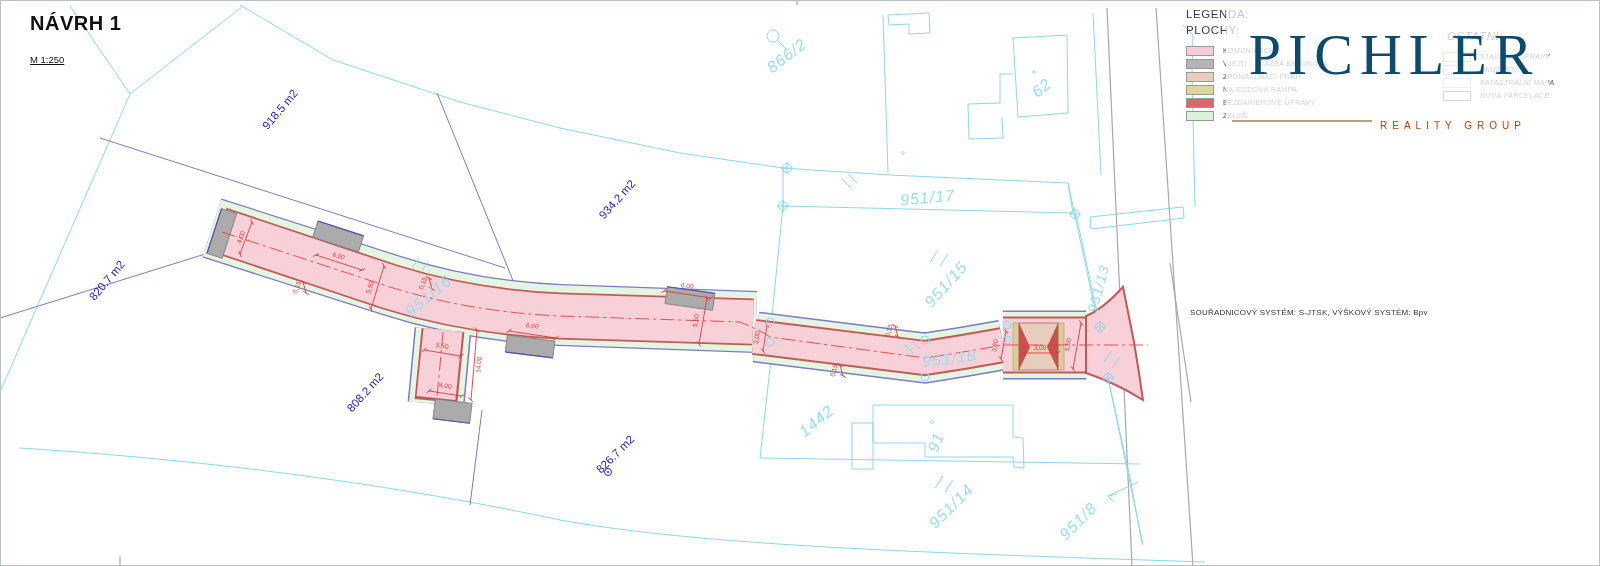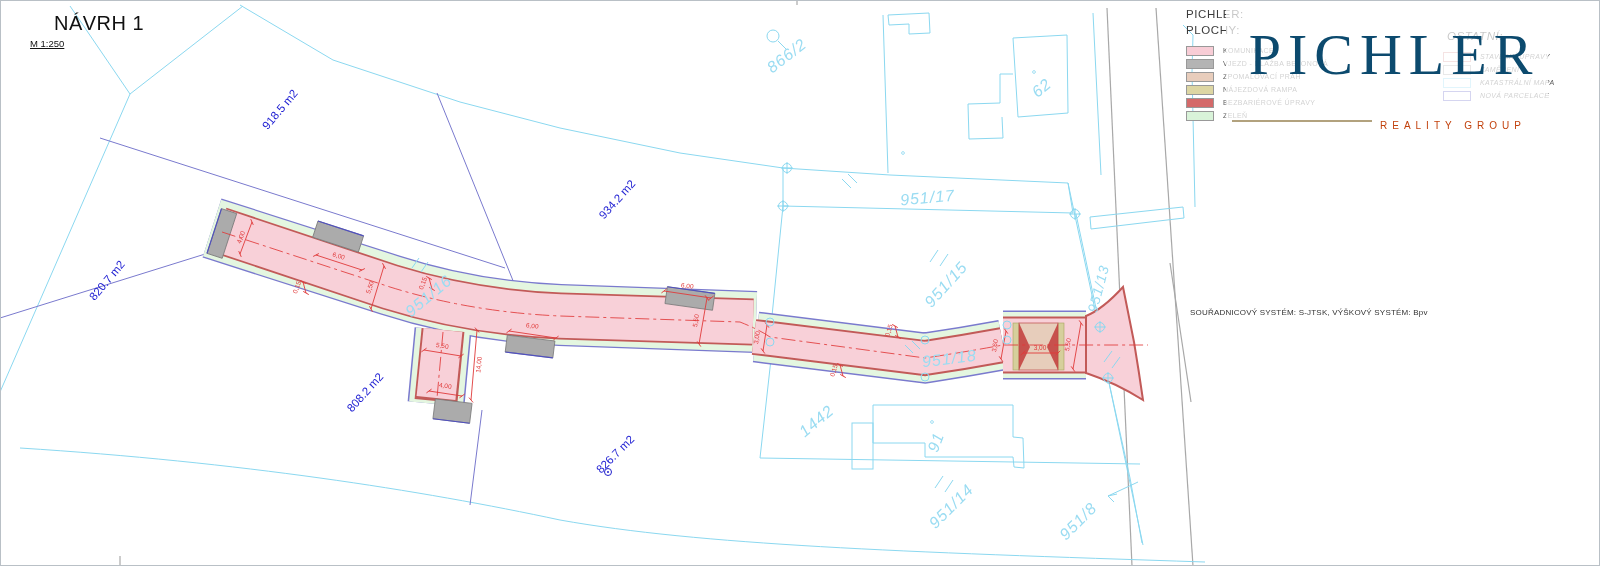--- a/index.html
+++ b/index.html
@@ -25,22 +25,22 @@
   .dimt{fill:var(--c-red);font:6.5px "Liberation Sans",sans-serif;}
   .drv{fill:var(--c-gray);stroke:#7a7a7a;stroke-width:.8;}
   .drvl{stroke:var(--c-blueLine);stroke-width:1.2;fill:none;}
   .circ{stroke:var(--c-cyan);fill:none;stroke-width:1;}
   .bump-tan{fill:var(--c-tan);stroke:var(--c-pinkEdge);stroke-width:.8;}
   .bump-olive{fill:var(--c-olive);stroke:#a8a25f;stroke-width:.6;}
   .bump-red{fill:var(--c-wedge);opacity:.9;}
 
   
   .hdr{position:absolute;left:30px;top:12px;z-index:2;color:#111;}
-  .hdr .t{font-size:20px;font-weight:400;letter-spacing:.5px;margin-left:24px;}
-  .hdr .s{font-size:9.5px;margin-top:3px;text-decoration:underline;}
+  .hdr .t{font-size:20px;font-weight:700;letter-spacing:.5px;}
+  .hdr .s{font-size:9.5px;margin-top:19px;text-decoration:underline;}
   .legend{position:absolute;left:1186px;top:8px;z-index:2;color:#3c3c3c;}
   .lg-title{font-size:11.5px;letter-spacing:.6px;font-weight:500;}
   .lg-sub{font-size:11.5px;letter-spacing:.6px;font-weight:500;margin-top:4px;}
   .lg-rows{margin-top:8px;}
   .lg-row{display:flex;align-items:center;height:13px;}
   .sw{width:26px;height:8px;border:1px solid #999;margin-right:9px;flex:0 0 auto;}
   .sw.outline{background:#fff;border-width:1.4px;}
   .lg-label{font-size:7px;letter-spacing:.4px;color:#5a5a5a;white-space:nowrap;}
   .legend-ost{position:absolute;left:1443px;top:30px;z-index:2;color:#3c3c3c;font-style:italic;}
   .legend-ost .lg-title{margin-left:4px;}
@@ -281,21 +281,21 @@
     <line x1="797" y1="0" x2="797" y2="5"></line>
   </g>
 </svg>
 
 <div class="hdr">
   <div class="t">NÁVRH 1</div>
   <div class="s">M 1:250</div>
 </div>
 
 <div class="legend">
-  <div class="lg-title">PICHLER:</div>
+  <div class="lg-title">LEGENDA:</div>
   <div class="lg-sub">PLOCHY:</div>
   <div class="lg-rows">
     <div class="lg-row">
           <span class="sw" style="background: rgb(248, 205, 214);"></span>
           <span class="lg-label">KOMUNIKACE</span>
         </div>
     <div class="lg-row">
           <span class="sw" style="background: rgb(180, 180, 180);"></span>
           <span class="lg-label">VJEZD - DLAŽBA BETONOVÁ</span>
         </div>

